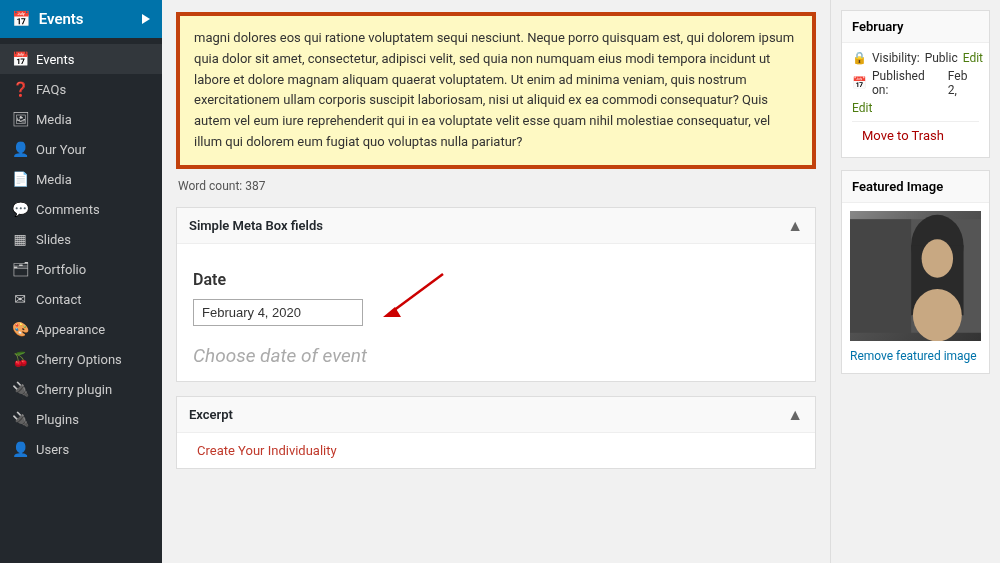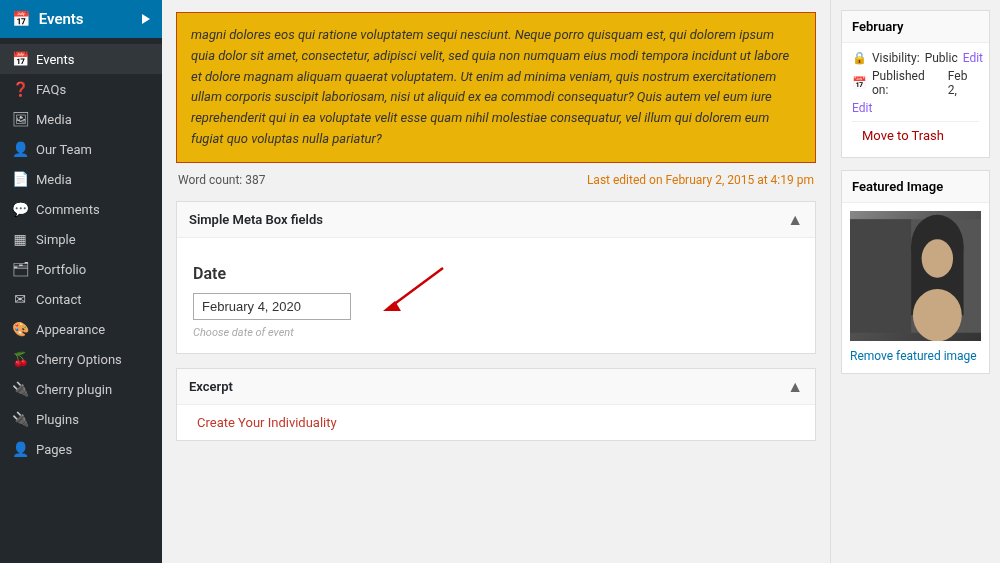--- a/index.html
+++ b/index.html
@@ -62,28 +62,27 @@
     }
 
     
     .editor-wrap {
       flex: 1;
       padding: 12px 14px;
       overflow-y: auto;
       background: #f1f1f1;
     }
     .editor-text-box {
-      background: #eab308;
-      border: 1px solid #c2410c;
+      background: #fef9c3;
+      border: 4px solid #c2410c;
       padding: 12px 14px;
       font-size: 13px;
       line-height: 1.6;
       color: #333;
       margin-bottom: 6px;
-      font-style: italic;
     }
     .editor-footer {
       display: flex;
       justify-content: space-between;
       font-size: 12px;
       color: #555;
       padding: 4px 2px;
       margin-bottom: 10px;
     }
     .editor-footer .last-edited { color: #d97706; }
@@ -106,24 +105,24 @@
       background: #f9f9f9;
     }
     .metabox-body { padding: 14px 16px; }
     .metabox-toggle { color: #666; font-size: 16px; cursor: pointer; }
 
     .date-label { font-size: 16px; font-weight: 600; color: #333; margin-bottom: 10px; margin-top: 12px; }
     .date-input {
       border: 1px solid #aaa;
       padding: 5px 8px;
       font-size: 13px;
-      width: 158px;
+      width: 170px;
       color: #333;
     }
-    .date-placeholder { color: #aaa; font-style: italic; font-size: 11px; margin-top: 6px; }
+    .date-placeholder { color: #aaa; font-style: italic; font-size: 19px; margin-top: 18px; }
 
     
     .arrow-annotation {
       position: relative;
       margin-bottom: 4px;
     }
     .red-arrow {
       position: absolute;
       top: -30px;
       left: 180px;
@@ -153,21 +152,21 @@
     .publish-header {
       background: #f9f9f9;
       border-bottom: 1px solid #eee;
       padding: 8px 10px;
       font-weight: 600;
       font-size: 13px;
     }
     .publish-body { padding: 8px 10px; font-size: 12px; color: #333; }
     .publish-row { margin-bottom: 4px; display: flex; align-items: center; gap: 5px; }
     .publish-row .icon-small { color: #666; font-size: 12px; }
-    .edit-link { color: #8b5cf6; cursor: pointer; text-decoration: none; text-align: center; }
+    .edit-link { color: #4d7c0f; cursor: pointer; text-decoration: none; text-align: center; }
     .move-trash-btn {
       display: block;
       color: #a00;
       font-size: 13px;
       padding: 6px 10px;
       cursor: pointer;
       text-decoration: none;
       border-top: 1px solid #eee;
       margin-top: 6px;
     }
@@ -213,33 +212,33 @@
     <div class="sidebar-item">
       <span class="icon">❓</span>
       <span>FAQs</span>
     </div>
     <div class="sidebar-item">
       <span class="icon">🖼</span>
       <span>Media</span>
     </div>
     <div class="sidebar-item">
       <span class="icon">👤</span>
-      <span>Our Team</span>
+      <span>Our Your</span>
     </div>
     <div class="sidebar-item">
       <span class="icon">📄</span>
       <span>Media</span>
     </div>
     <div class="sidebar-item">
       <span class="icon">💬</span>
       <span>Comments</span>
     </div>
     <div class="sidebar-item">
       <span class="icon">▦</span>
-      <span>Simple</span>
+      <span>Slides</span>
     </div>
     <div class="sidebar-item">
       <span class="icon">🗂</span>
       <span>Portfolio</span>
     </div>
     <div class="sidebar-item">
       <span class="icon">✉</span>
       <span>Contact</span>
     </div>
     <div class="sidebar-item">
@@ -253,38 +252,37 @@
     <div class="sidebar-item">
       <span class="icon">🔌</span>
       <span>Cherry plugin</span>
     </div>
     <div class="sidebar-item">
       <span class="icon">🔌</span>
       <span>Plugins</span>
     </div>
     <div class="sidebar-item">
       <span class="icon">👤</span>
-      <span>Pages</span>
+      <span>Users</span>
     </div>
   </div>
 </nav>
 
 <div class="main">
   <div class="content-area">
 
     <div class="editor-wrap">
       <div class="editor-text-box">
         <span>magni dolores eos qui ratione voluptatem sequi nesciunt. Neque porro quisquam est, qui dolorem ipsum quia dolor sit amet, consectetur, adipisci velit, sed quia non numquam eius modi tempora incidunt ut labore et dolore magnam aliquam quaerat voluptatem. Ut enim ad minima veniam, quis nostrum exercitationem ullam corporis suscipit laboriosam, nisi ut aliquid ex ea commodi consequatur? Quis autem vel eum iure reprehenderit qui in ea voluptate velit esse quam nihil molestiae consequatur, vel illum qui dolorem eum fugiat quo voluptas nulla pariatur?</span>
       </div>
       <div class="editor-footer">
         <span>
           <span>Word count:</span>
           <span>387</span>
         </span>
-        <span class="last-edited">Last edited on February 2, 2015 at 4:19 pm</span>
       </div>
 
       <div class="metabox">
         <div class="metabox-header">
           <span>Simple Meta Box fields</span>
           <span class="metabox-toggle">▲</span>
         </div>
         <div class="metabox-body">
           <div class="date-label">Date</div>
           <div class="arrow-annotation">

